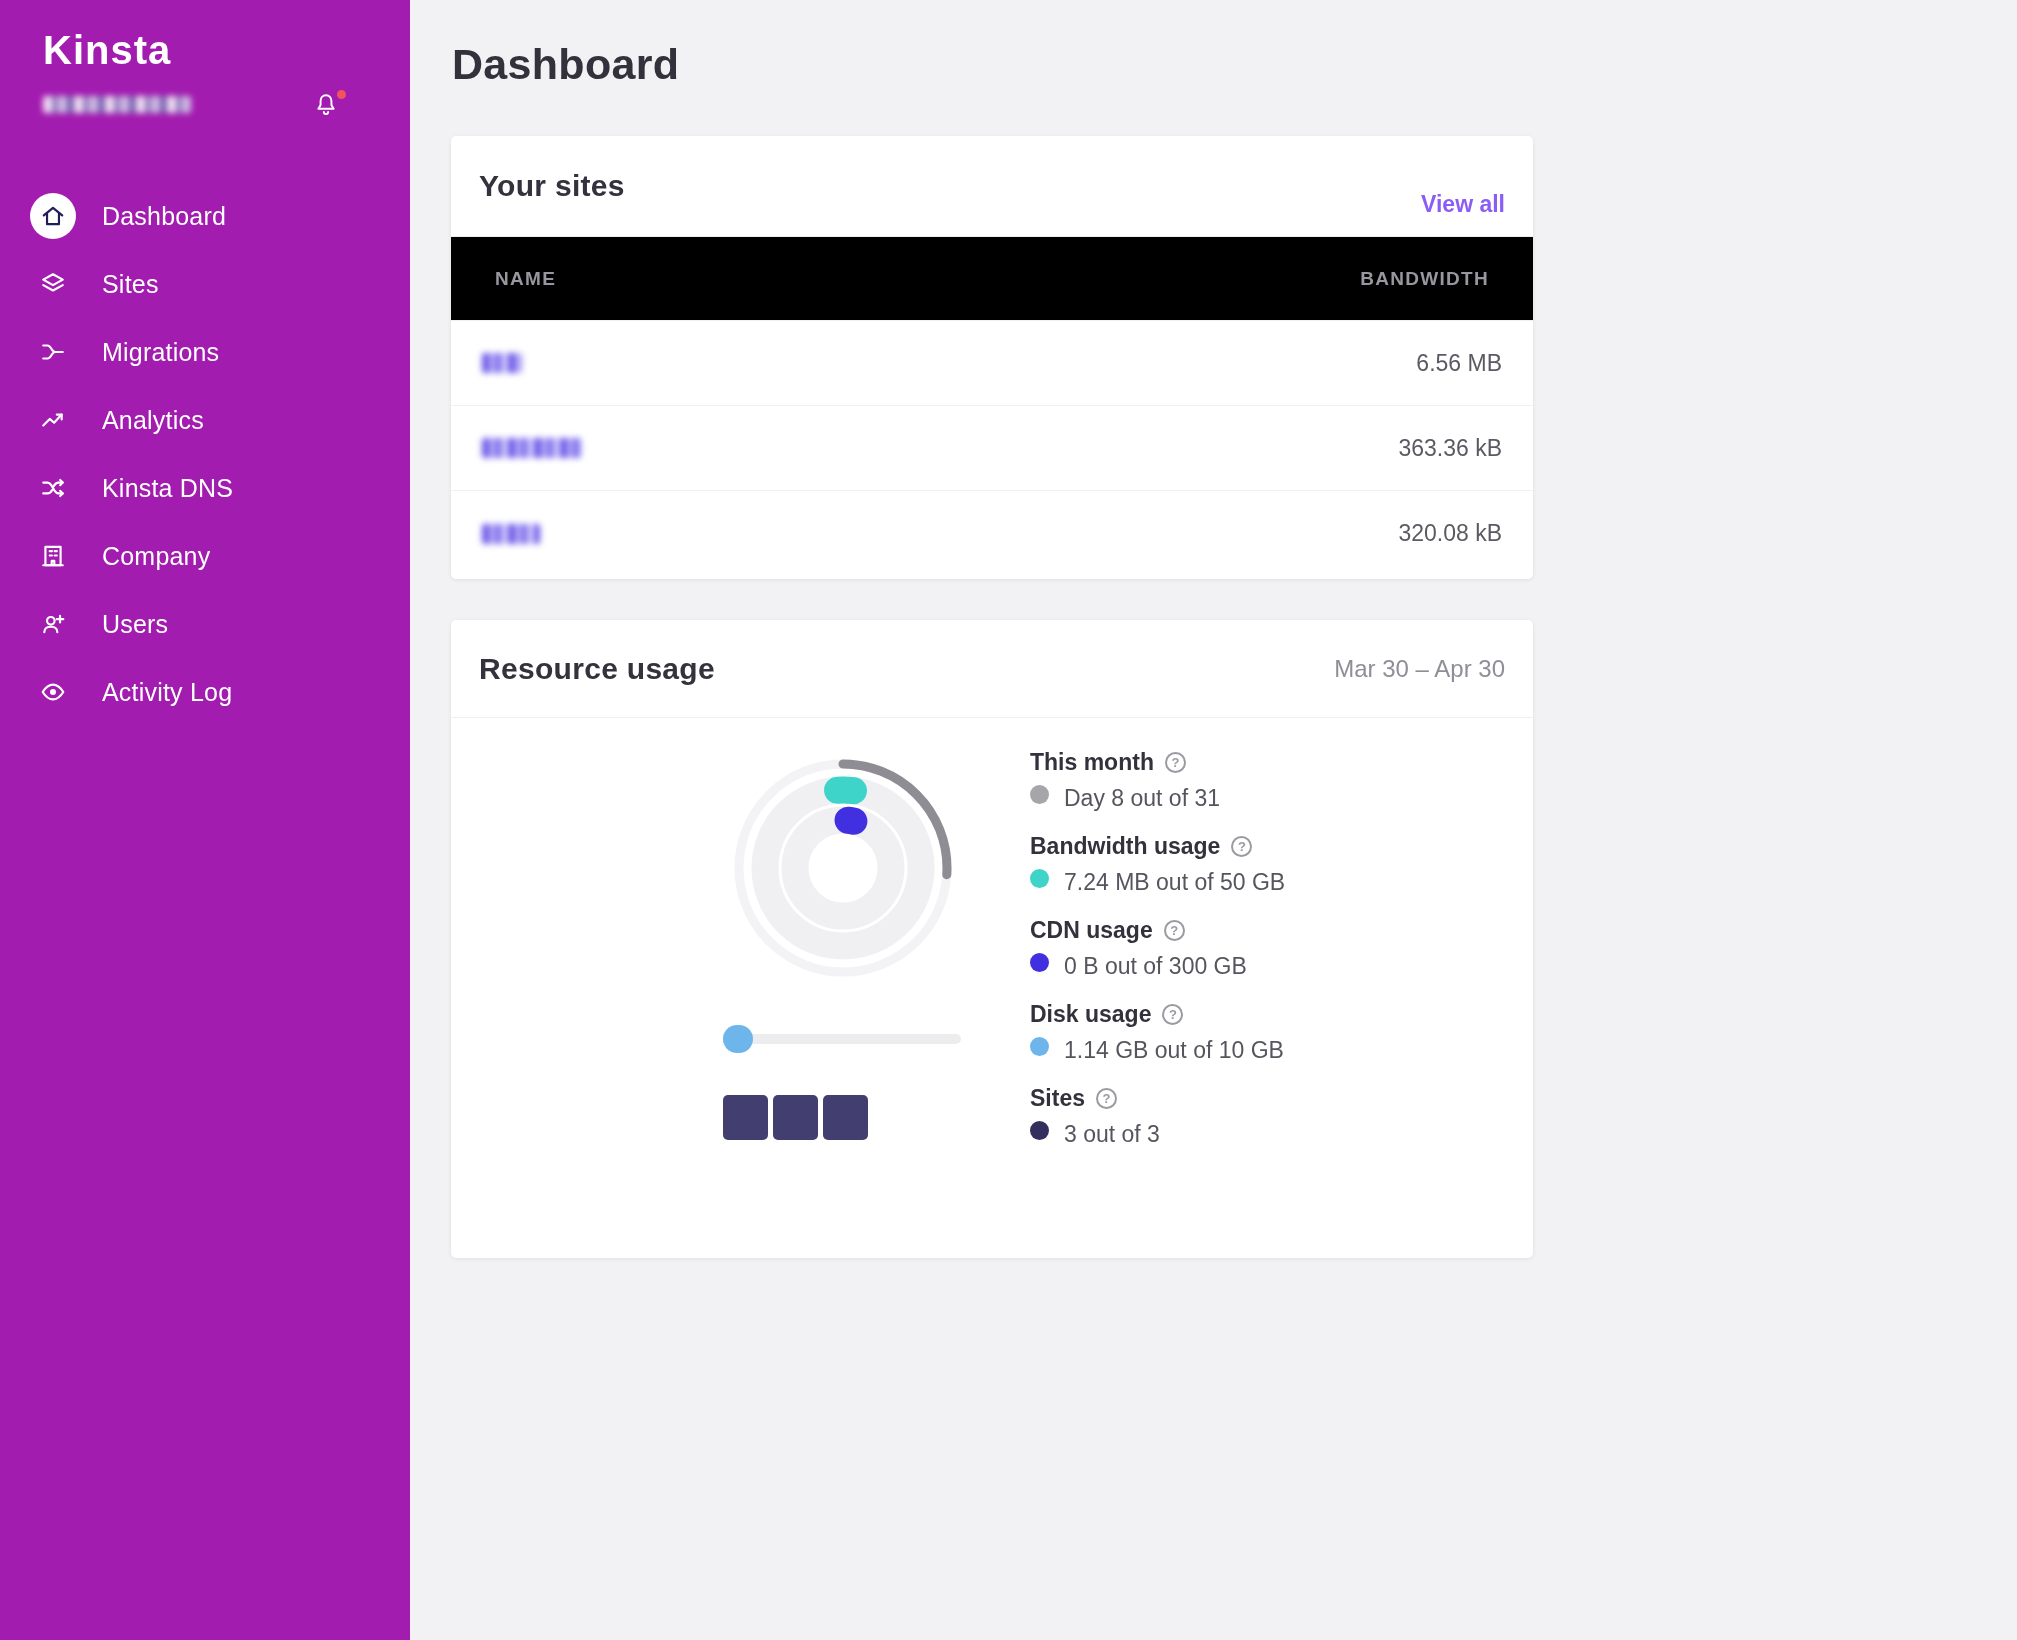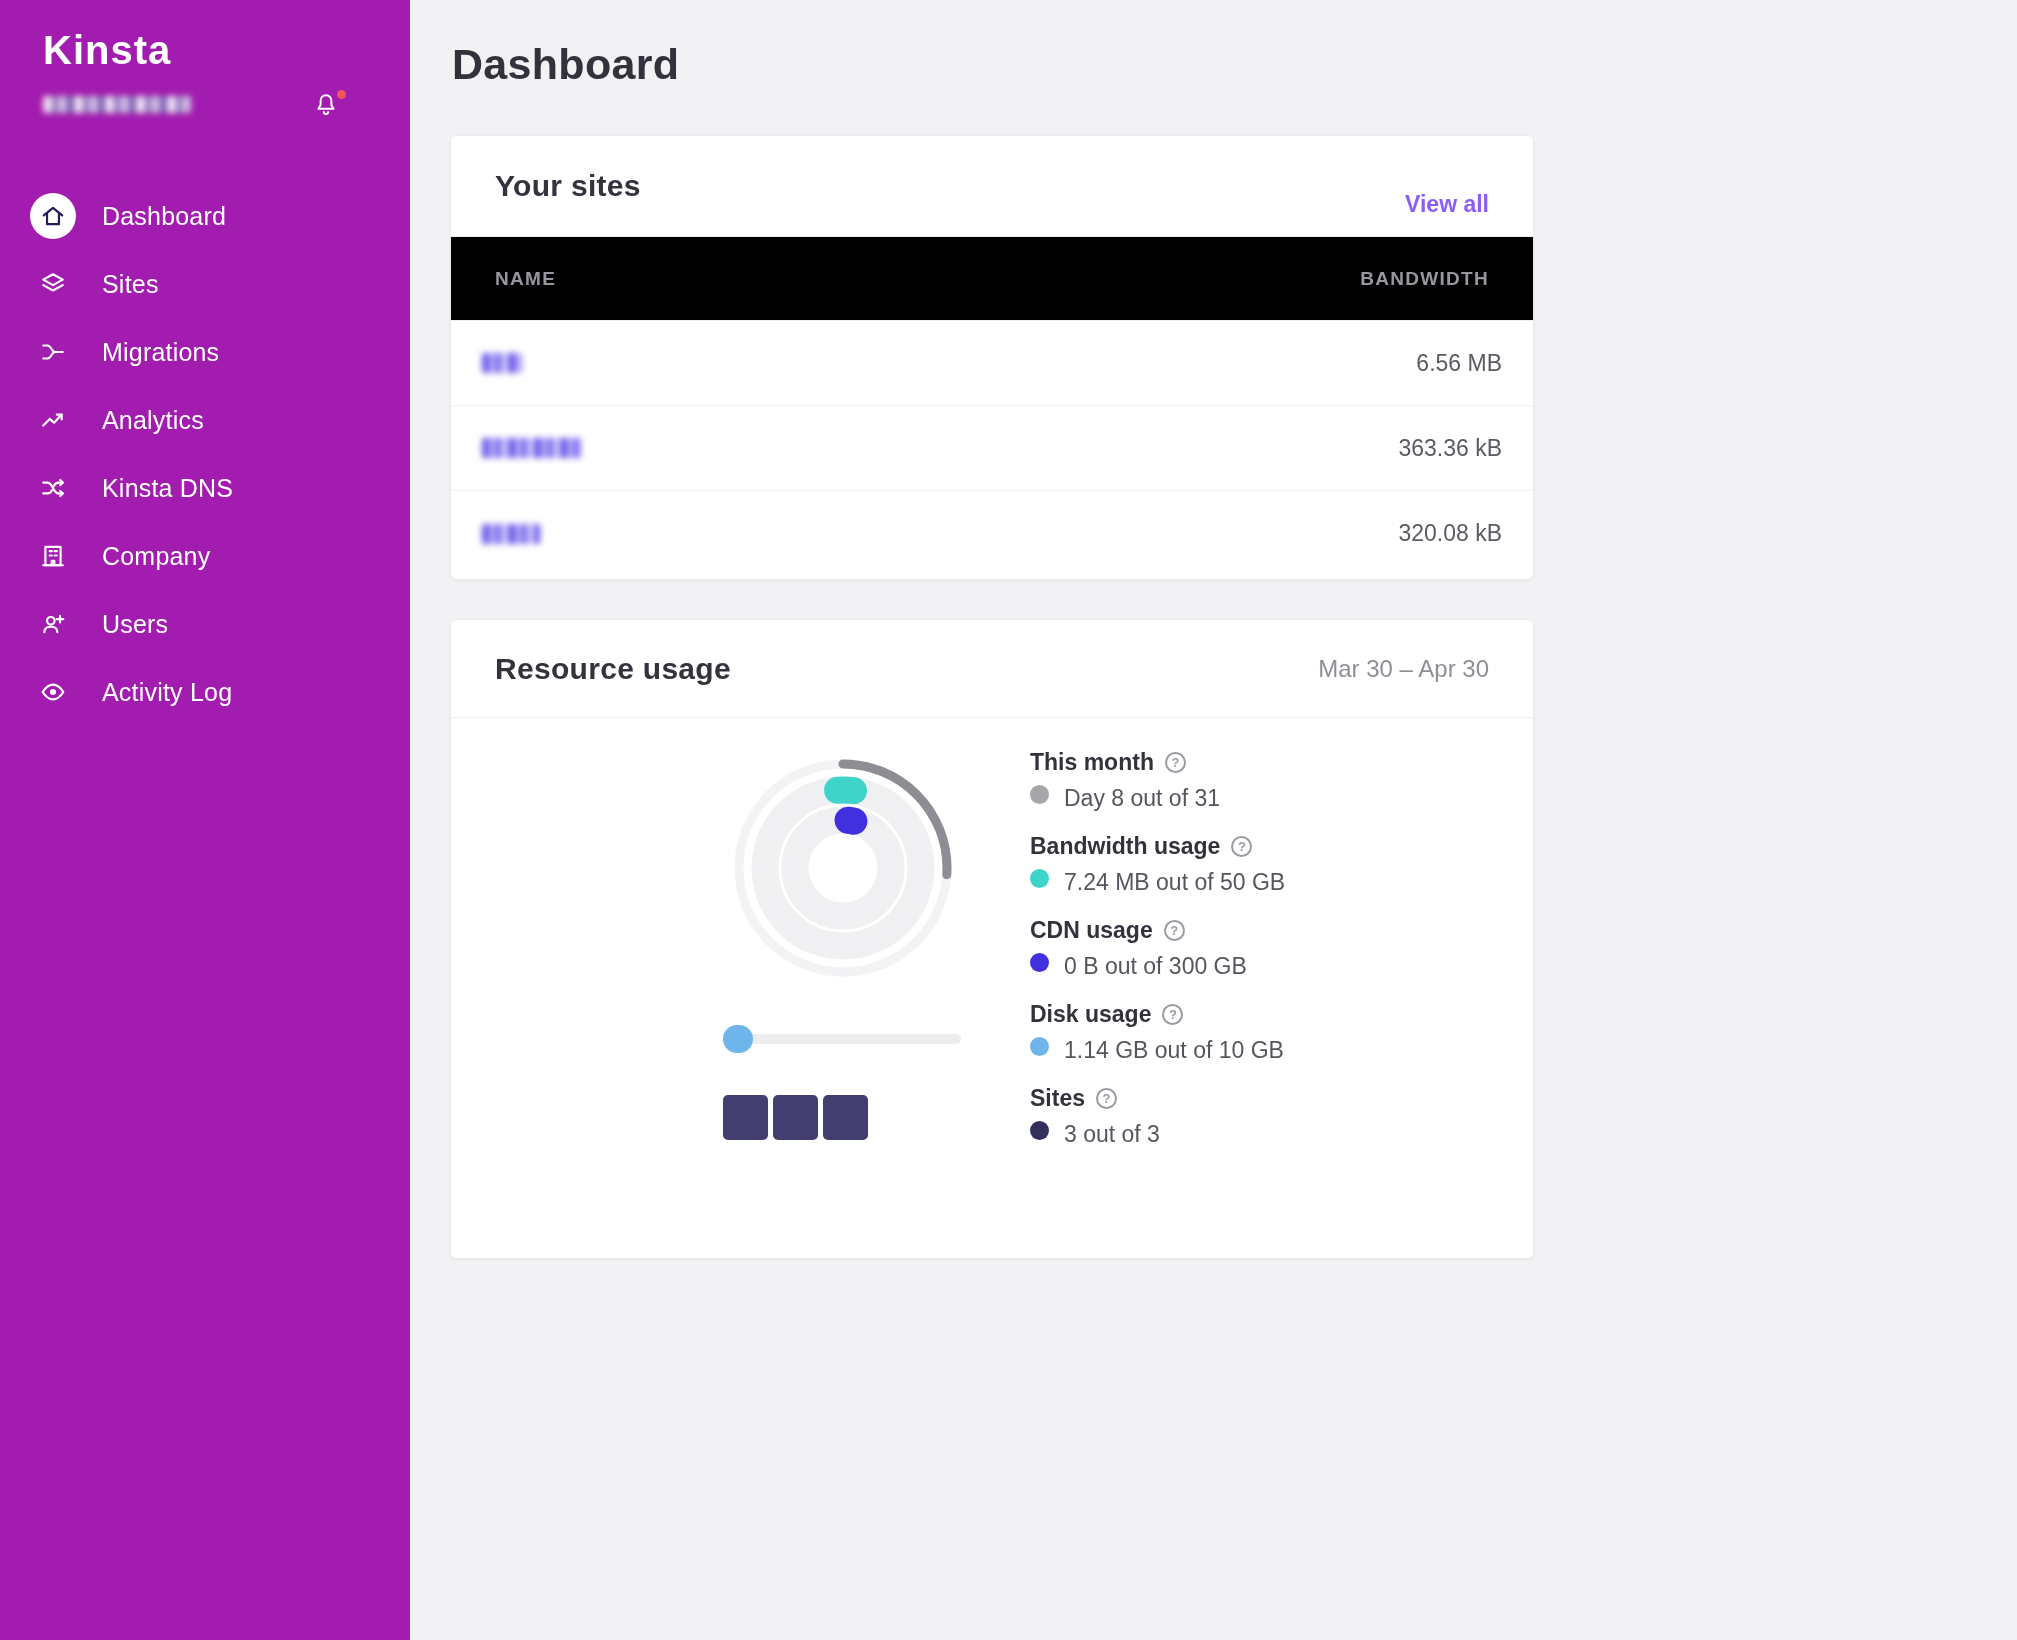--- a/index.html
+++ b/index.html
@@ -49,21 +49,21 @@
   .main-title {
     position: absolute; left: 452px; top: 40px;
     font-size: 43px; font-weight: 700; color: #33313B; letter-spacing: .3px;
   }
   .card {
     position: absolute; left: 451px; width: 1082px;
     background: #fff; border-radius: 5px;
     box-shadow: 0 1px 4px rgba(20,20,50,.08);
   }
   .card-head {
-    height: 100px; padding: 0 44px;
+    height: 100px; padding: 0 28px;
     display: flex; align-items: center; justify-content: space-between;
   }
   .card-title { font-size: 30px; font-weight: 700; color: #34323C; letter-spacing: .3px; }
 
   
   .sites-card { top: 136px; height: 443px; }
   .view-all { font-size: 23px; font-weight: 700; color: #8b5cf6; cursor: pointer; text-decoration: none; margin-top: 36px; }
   .thead {
     height: 85px; padding: 0 44px; background: #000000;
     border-top: 1px solid #EFEFF2; border-bottom: 1px solid #EFEFF2;

